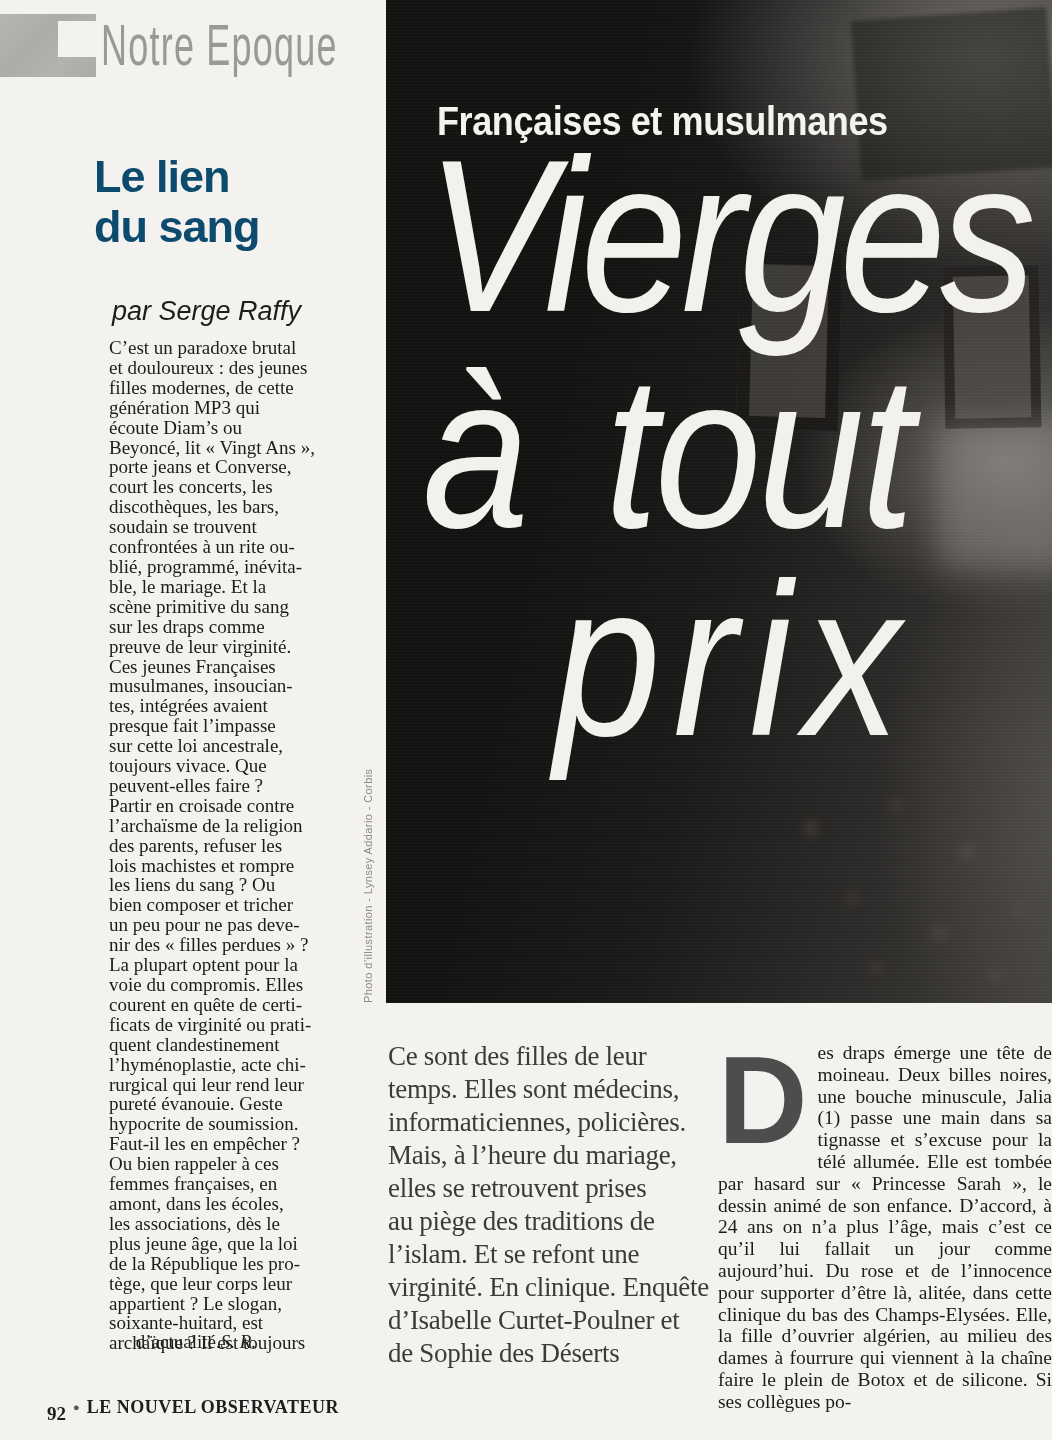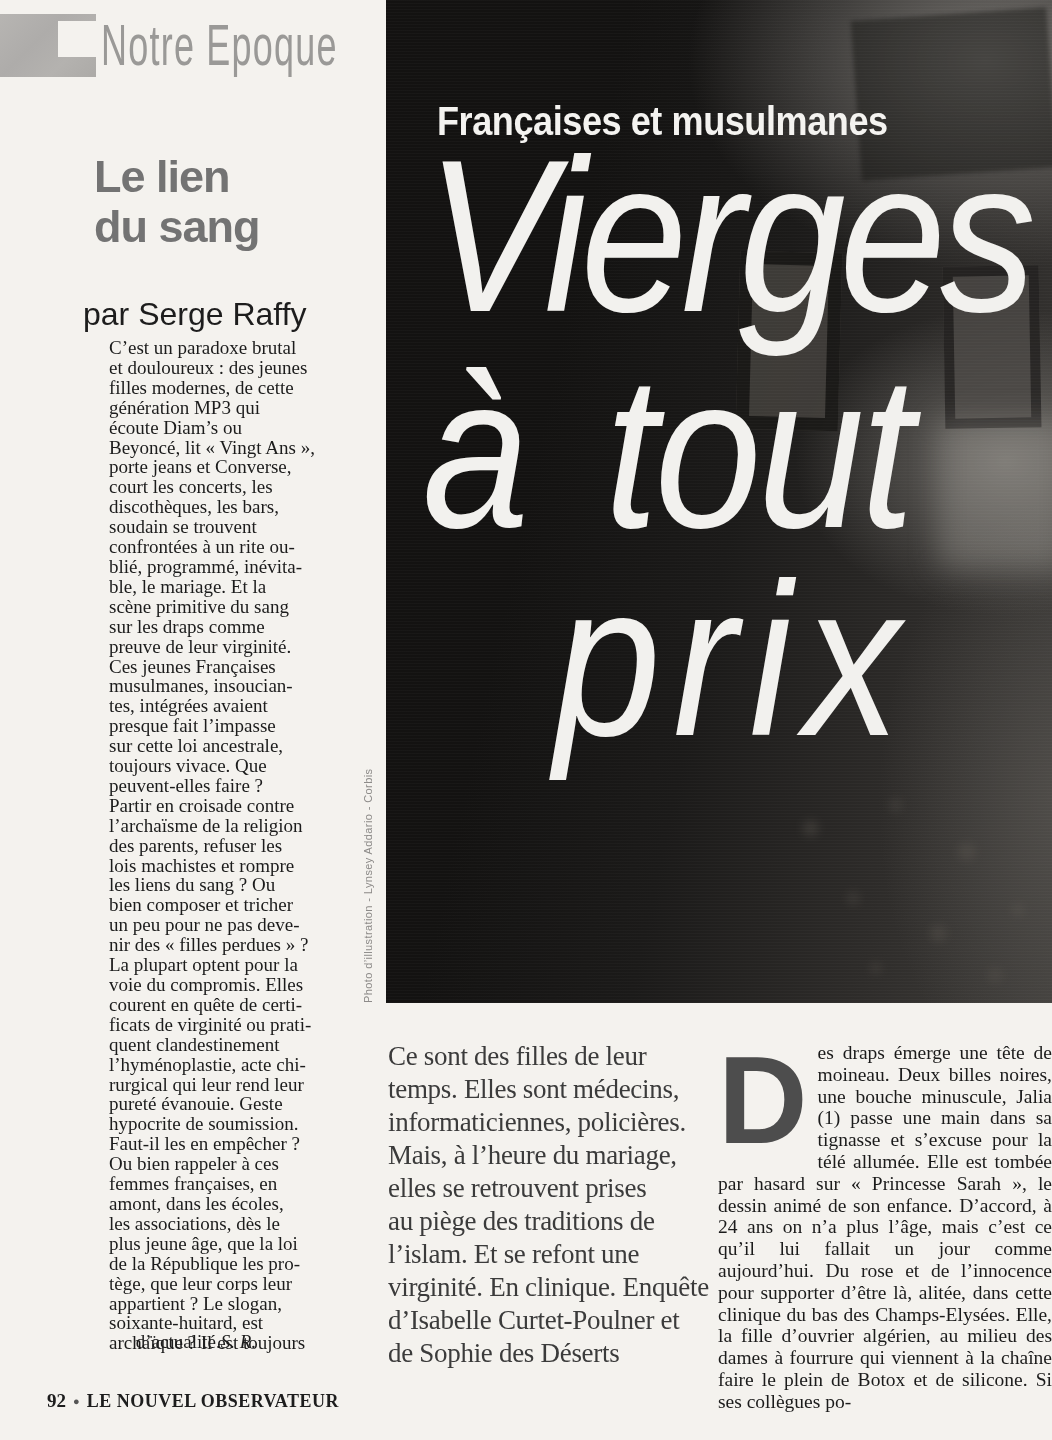--- a/index.html
+++ b/index.html
@@ -21,46 +21,46 @@
     position:absolute;left:101px;top:16px;
     font-family:"Liberation Sans",sans-serif;font-weight:400;
     font-size:58px;line-height:1;color:#9a9997;
     transform:scaleX(0.62);transform-origin:left top;
     letter-spacing:2px;white-space:nowrap;
   }
   
   .left-title{
     position:absolute;left:94px;top:152px;
     font-family:"Liberation Sans",sans-serif;font-weight:700;
-    font-size:45px;line-height:50px;letter-spacing:-1px;color:#737373;
+    font-size:45px;line-height:50px;letter-spacing:-1px;color:#0c4a6e;
     white-space:pre-line;margin:0;
   }
   .byline{
-    position:absolute;left:83px;top:296px;
-    font-family:"Liberation Sans",sans-serif;
-    font-size:32px;color:#1d1d1d;
+    position:absolute;left:112px;top:296px;
+    font-family:"Liberation Sans",sans-serif;font-style:italic;
+    font-size:27px;color:#1d1d1d;
   }
   .left-body{
     position:absolute;left:82px;top:338px;width:240px;
     font-size:19px;line-height:19.9px;color:#1c1c1c;
     white-space:pre-line;
     margin-left:27px;
   }
   .left-last{
     position:absolute;left:82px;top:1332px;width:228px;
     font-size:19px;line-height:19.9px;color:#1c1c1c;
     display:flex;justify-content:center;
   }
   .left-last .sig{font-style:italic;}
   
   .footer{
     position:absolute;left:47px;top:1390px;
     font-size:18px;color:#1d1d1d;display:flex;align-items:center;gap:7px;
   }
-  .footer .pg{font-weight:700;font-size:19px;}
+  .footer .pg{font-weight:700;font-size:19px;margin-top:13px;}
   .footer .sep{font-size:11px;color:#555;line-height:1;}
   .footer .mag{letter-spacing:0.5px;font-weight:bold;}
   
   .photo{
     position:absolute;left:386px;top:0;width:666px;height:1003px;
     background:
       radial-gradient(ellipse 300px 220px at 93% 46%, rgba(165,162,156,0.50), rgba(0,0,0,0) 70%),
       radial-gradient(ellipse 480px 340px at 90% 6%, rgba(125,122,118,0.85), rgba(0,0,0,0) 62%),
       radial-gradient(ellipse 260px 420px at 102% 80%, rgba(95,92,88,0.55), rgba(0,0,0,0) 72%),
       linear-gradient(102deg,#131211 28%,#1b1a19 52%,#2e2c2a 78%,#403e3b 100%);

